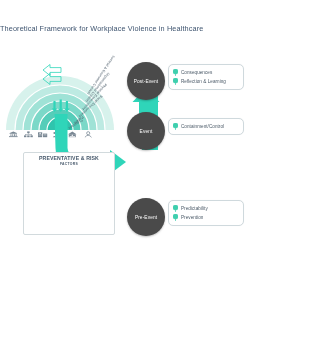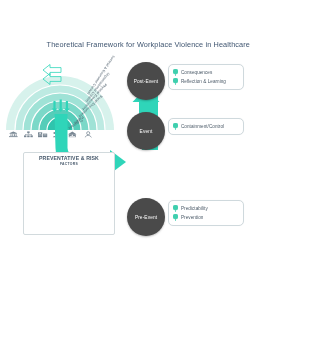--- a/index.html
+++ b/index.html
@@ -5,27 +5,26 @@
   html,body{margin:0;padding:0;background:#ffffff;}
   body{
     width:250px;height:354px;
     font-family:"Liberation Sans", sans-serif;
     color:#3b4a5a;
     overflow:hidden;
     position:relative;
   }
   #page-title{
     position:absolute;left:0;top:24px;width:250px;
-    text-align:right;
+    text-align:left;
     font-size:7.3px;
     letter-spacing:.12px;
     color:#3f5570;
     font-weight:400;
     white-space:nowrap;
-    margin-top:16px;
   }
   #stage{
     position:absolute;left:0;top:52px;width:250px;height:195px;
   }
   #stage svg{display:block;}
 
   
   .card{
     position:absolute;
     background:#ffffff;

